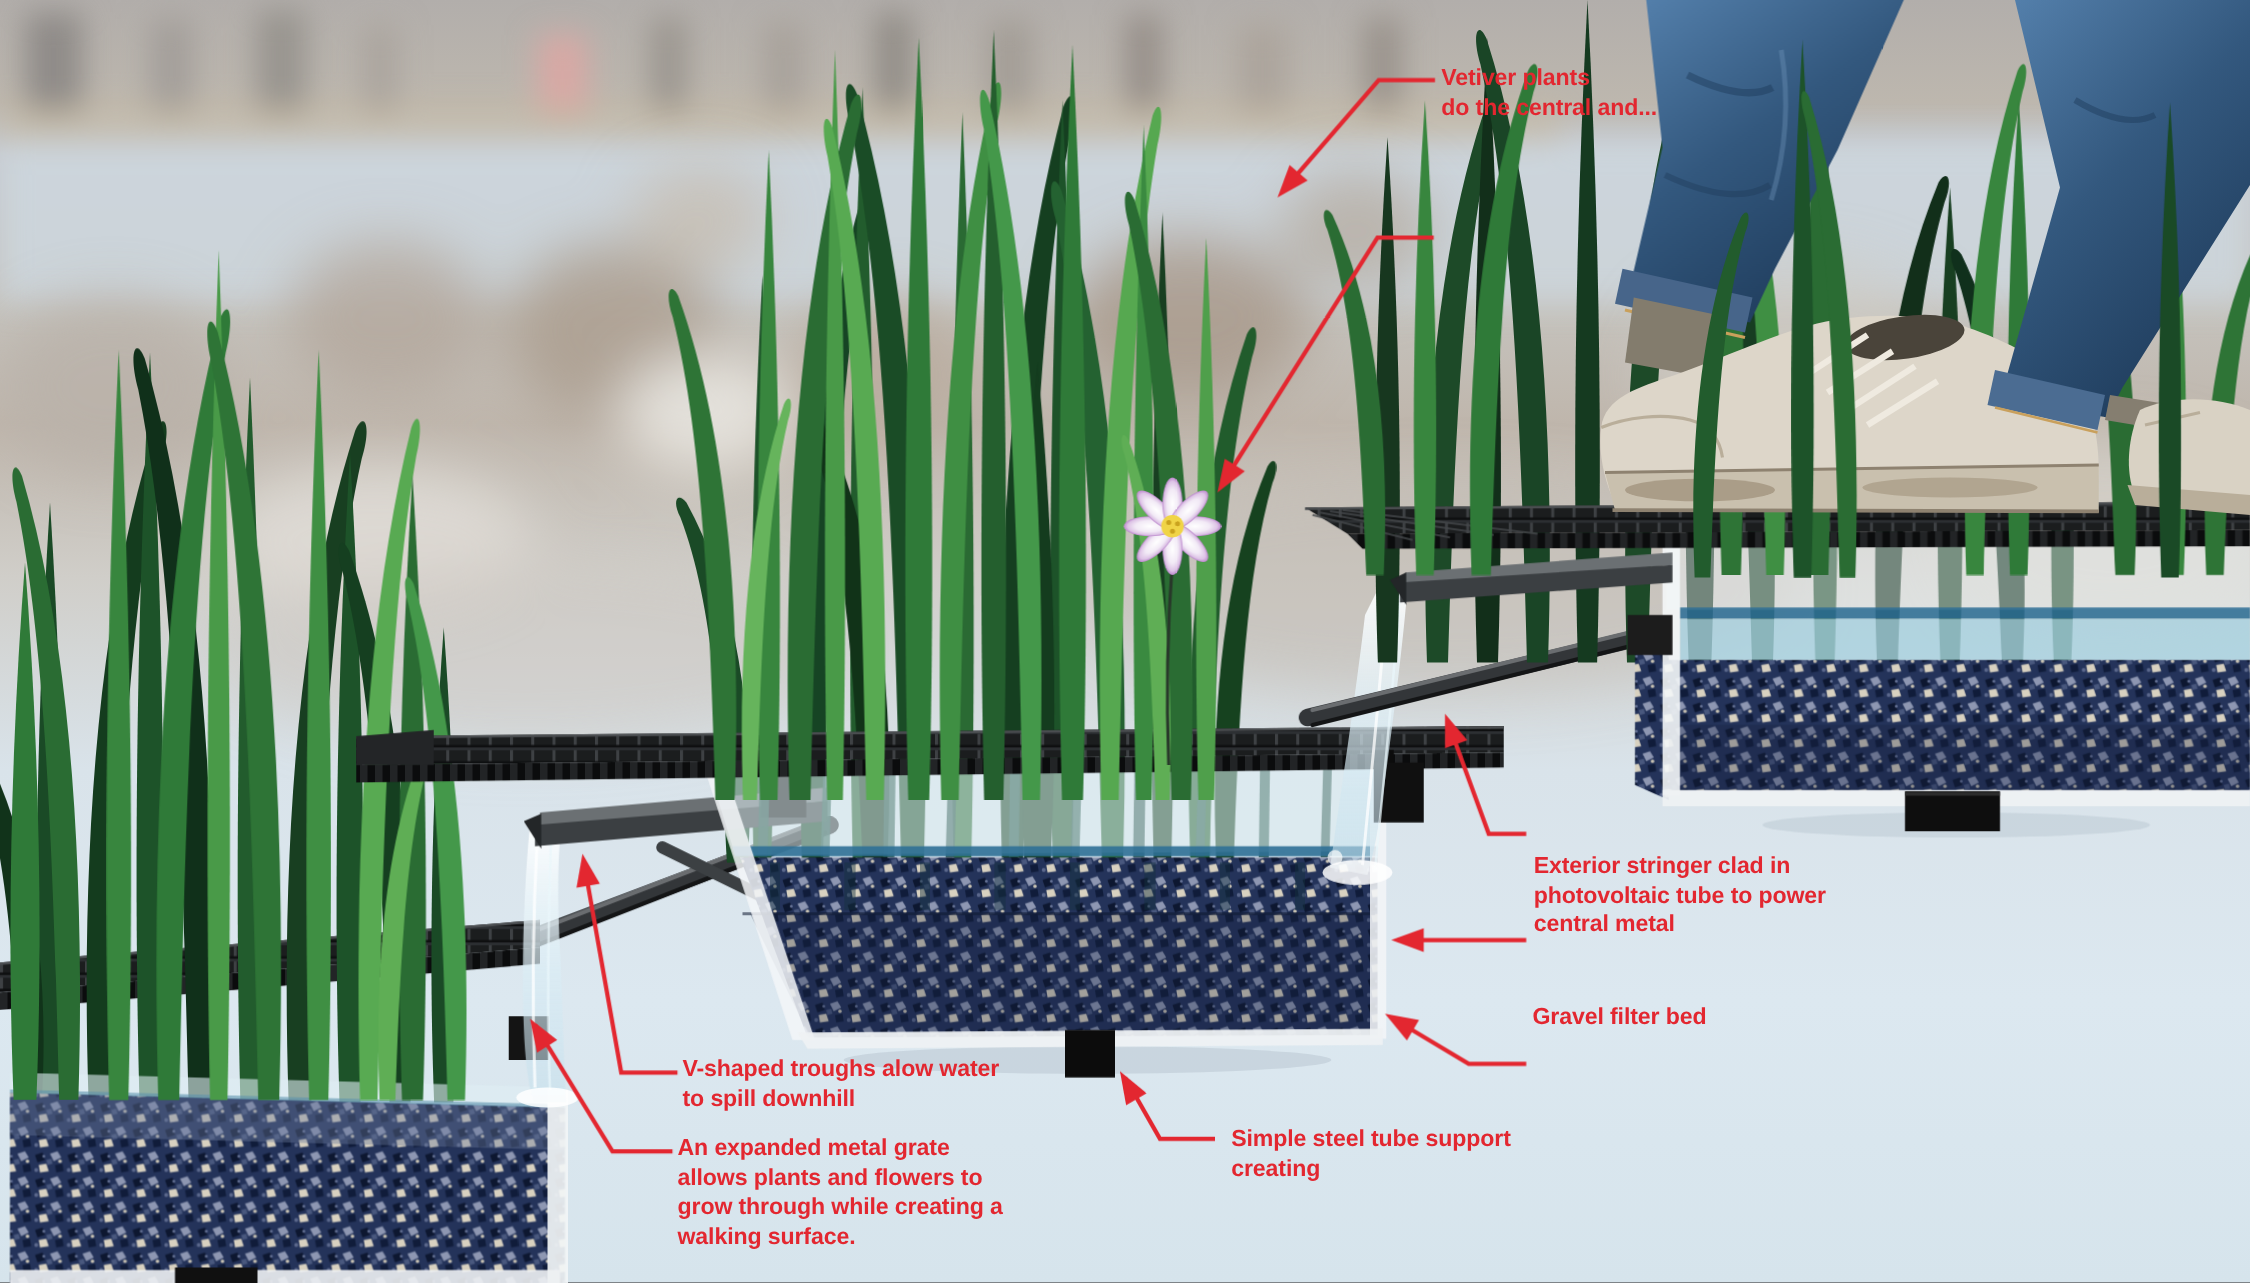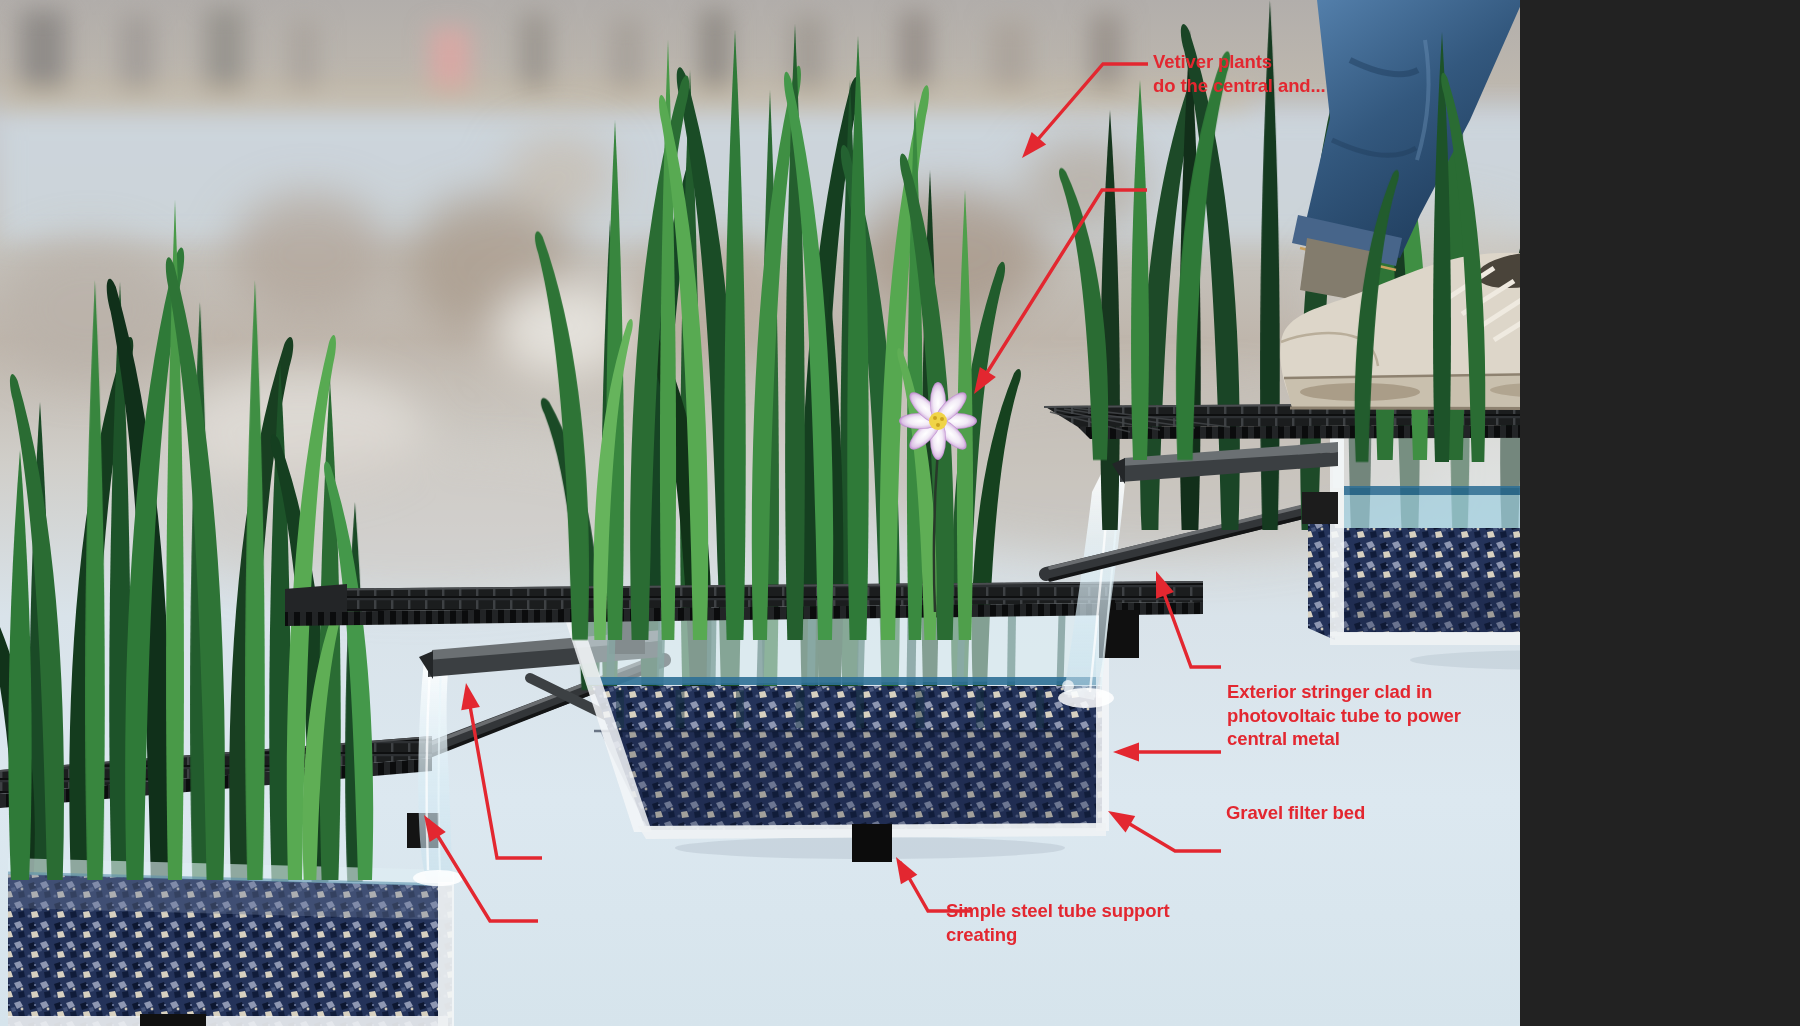--- a/index.html
+++ b/index.html
@@ -1,16 +1,16 @@
 <!DOCTYPE html>
 <html><head>
 <meta charset="utf-8">
 <style>
   html,body{margin:0;padding:0;background:#222;}
-  #stage{position:relative;width:1520px;height:1026px;overflow:hidden;background:#d8e3ea;
+  #stage{position:relative;width:1800px;height:1026px;overflow:hidden;background:#d8e3ea;
          font-family:"Liberation Sans",sans-serif;}
   #scene{position:absolute;left:0;top:0;width:1800px;height:1026px;display:block;}
   .label{position:absolute;color:#e32730;font-weight:bold;font-size:18.5px;line-height:23.5px;
          white-space:nowrap;letter-spacing:-0.1px;}
   .ln{display:block;}
 </style>
 </head>
 <body>
 
 <div id="stage">
@@ -440,18 +440,28 @@
   <span class="ln">do the central and...</span>
 </div>
 <div class="label" style="left:1227px;top:680px">
   <span class="ln">Exterior stringer clad in</span>
   <span class="ln">photovoltaic tube to power</span>
   <span class="ln">central metal</span>
 </div>
 <div class="label" style="left:1226px;top:801px">
   <span class="ln">Gravel filter bed</span>
 </div>
-<div class="label" style="left:946px;top:899px">
+<div class="label" style="left:546px;top:843px">
+  <span class="ln">V-shaped troughs alow water</span>
+  <span class="ln">to spill downhill</span>
+</div>
+<div class="label" style="left:542px;top:906px">
+  <span class="ln">An expanded metal grate</span>
+  <span class="ln">allows plants and flowers to</span>
+  <span class="ln">grow through while creating a</span>
+  <span class="ln">walking surface.</span>
+</div>
+<div class="label" style="left:985px;top:899px">
   <span class="ln">Simple steel tube support</span>
   <span class="ln">creating</span>
 </div>
 
 </div>
 
 </body></html>

